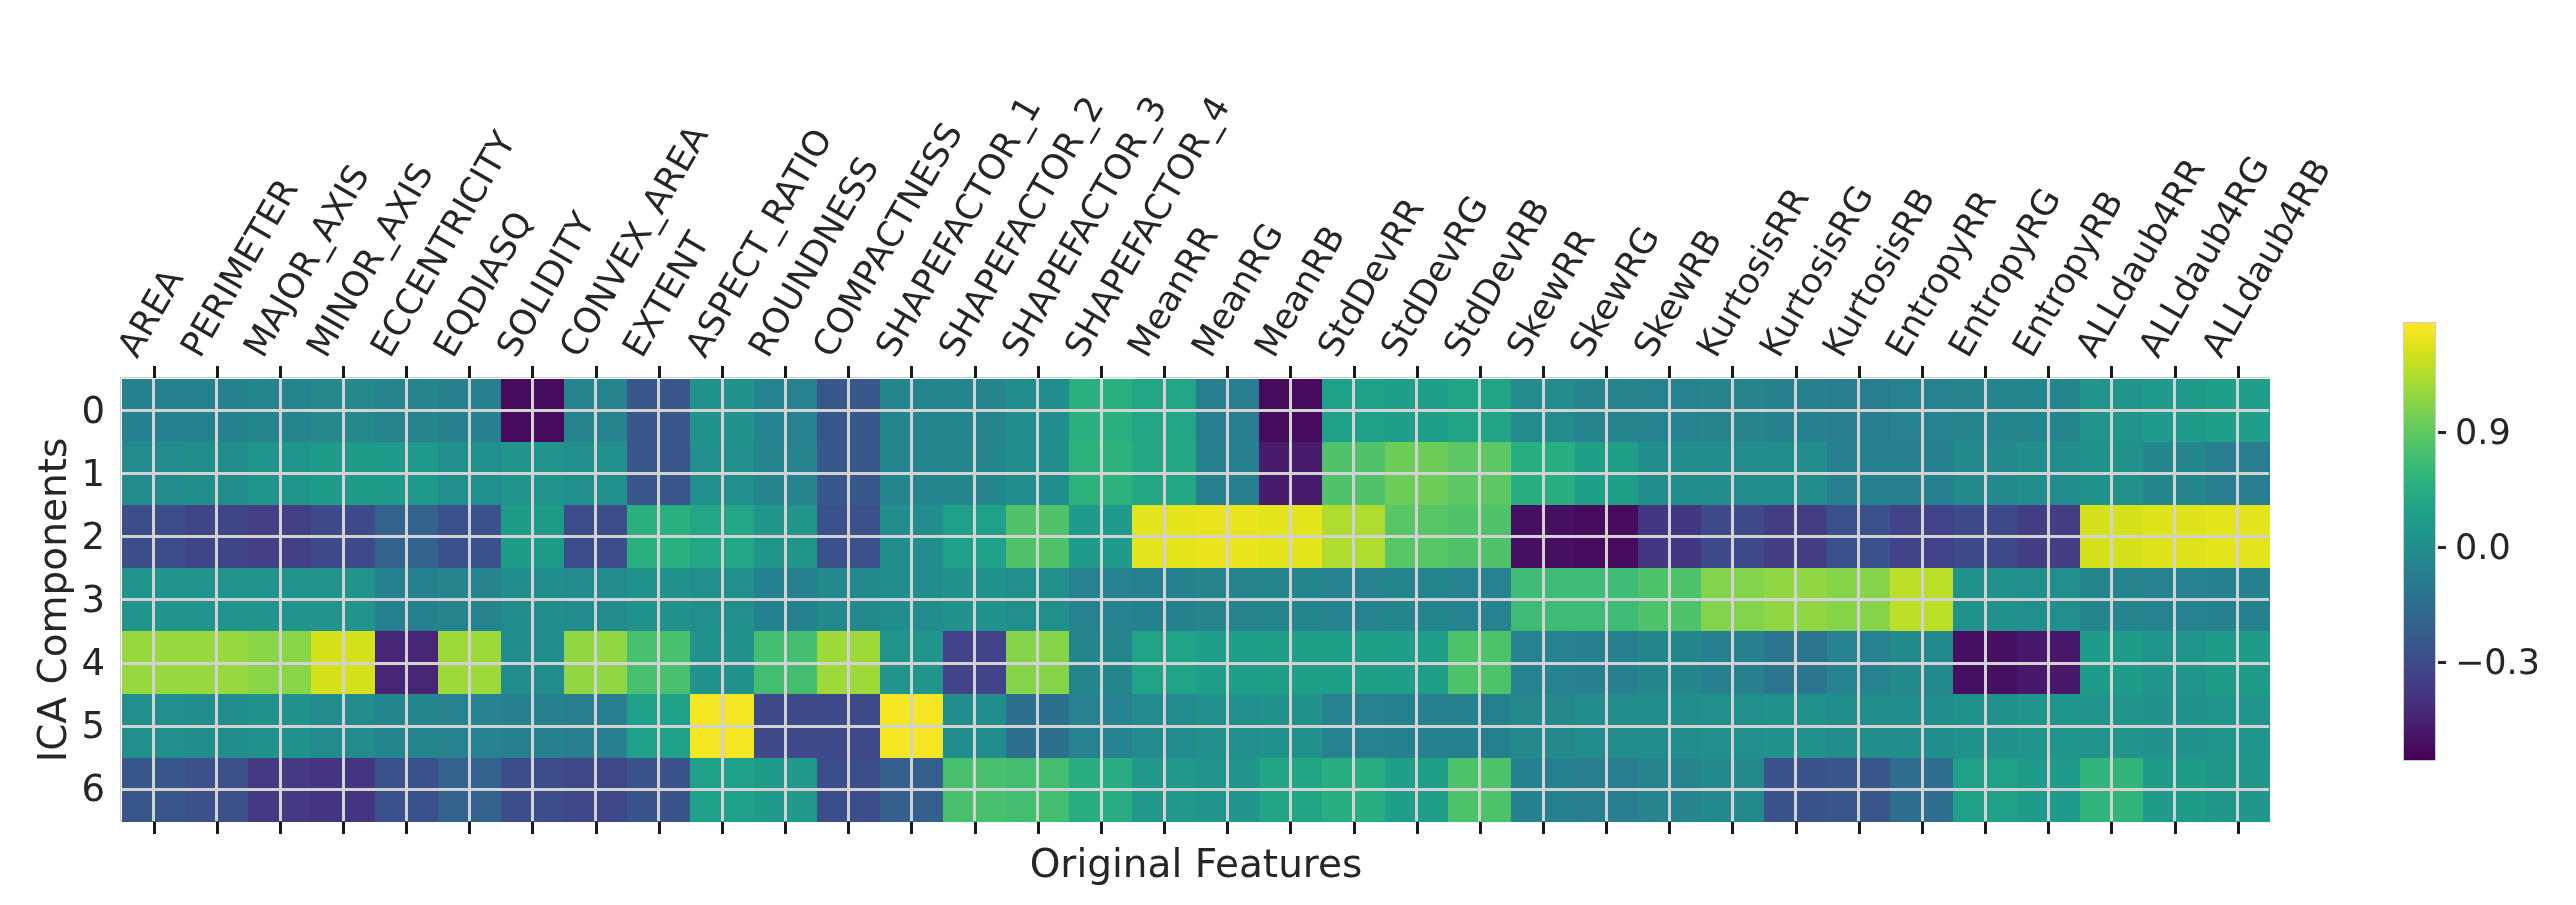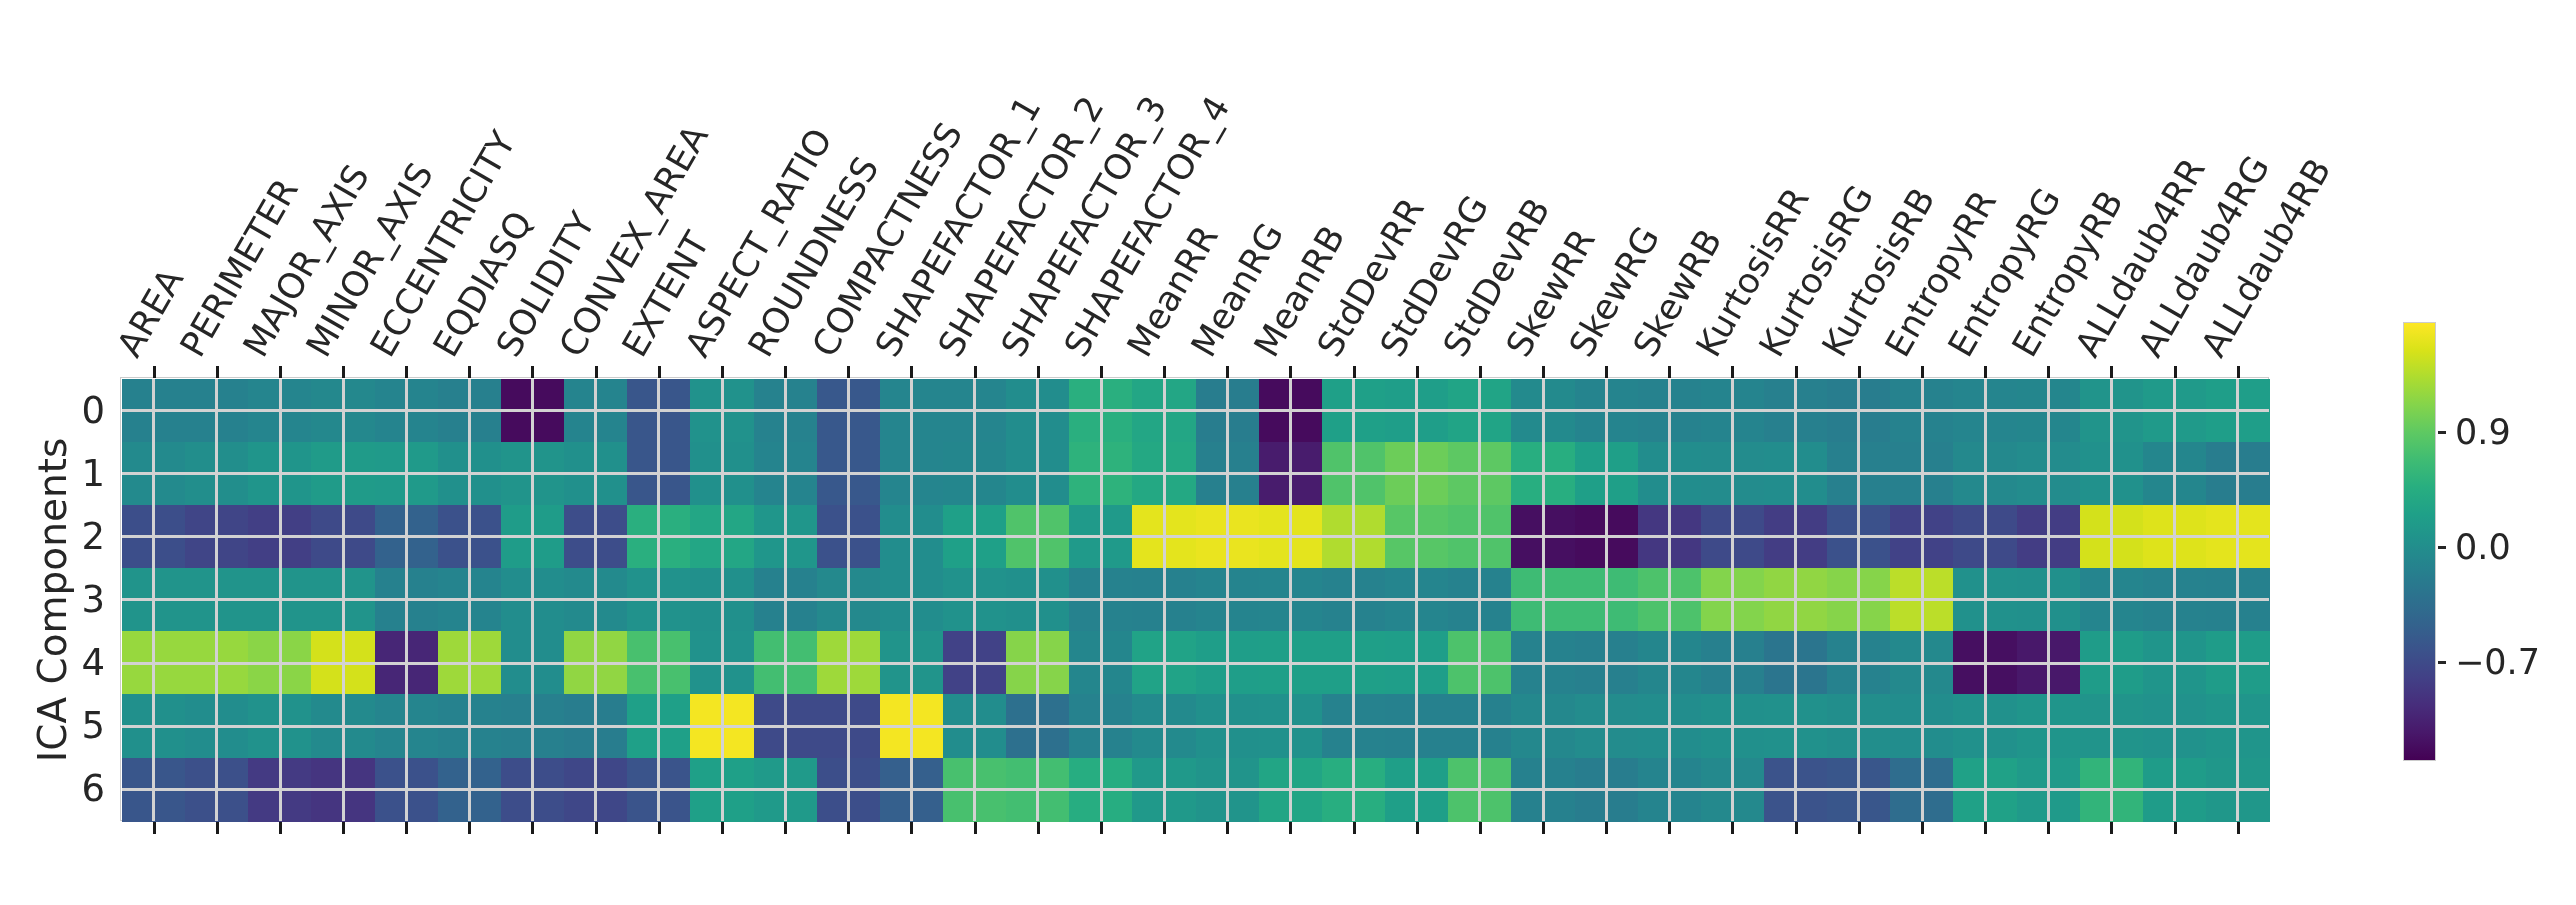--- a/index.html
+++ b/index.html
@@ -414,24 +414,25 @@
       <div class="tick" style="left: 1984px; top: 822px;"></div>
       <div class="tick" style="left: 2047px; top: 366px;"></div>
       <div class="tick" style="left: 2047px; top: 822px;"></div>
       <div class="tick" style="left: 2110px; top: 366px;"></div>
       <div class="tick" style="left: 2110px; top: 822px;"></div>
       <div class="tick" style="left: 2174px; top: 366px;"></div>
       <div class="tick" style="left: 2174px; top: 822px;"></div>
       <div class="tick" style="left: 2237px; top: 366px;"></div>
       <div class="tick" style="left: 2237px; top: 822px;"></div>
     </div>
+  <div class="axis-title" style="left:1196px;top:863px;transform:translate(-50%,-50%);">Original Features</div>
   <div class="axis-title" style="left:52px;top:600px;transform:translate(-50%,-50%) rotate(-90deg);">ICA Components</div>
   <div class="colorbar" id="colorbar" style="background: linear-gradient(rgb(253, 231, 37) 0%, rgb(216, 226, 25) 6.3%, rgb(173, 220, 48) 12.5%, rgb(132, 212, 75) 18.8%, rgb(94, 201, 98) 25%, rgb(63, 188, 115) 31.3%, rgb(40, 174, 128) 37.5%, rgb(31, 160, 136) 43.8%, rgb(33, 145, 140) 50%, rgb(38, 129, 142) 56.3%, rgb(44, 114, 142) 62.5%, rgb(51, 99, 141) 68.8%, rgb(59, 82, 139) 75%, rgb(66, 64, 134) 81.3%, rgb(71, 45, 123) 87.5%, rgb(72, 24, 106) 93.8%, rgb(68, 1, 84) 100%);"></div>
   <div id="cblabs">
       <div class="cb-tickmark" style="left: 2438px; top: 431px;"></div>
       <div class="cb-lab" style="left: 2455px; top: 413px;">0.9</div>
       <div class="cb-tickmark" style="left: 2438px; top: 546px;"></div>
       <div class="cb-lab" style="left: 2455px; top: 528px;">0.0</div>
       <div class="cb-tickmark" style="left: 2438px; top: 661px;"></div>
-      <div class="cb-lab" style="left: 2455px; top: 643px;">−0.7</div>
+      <div class="cb-lab" style="left: 2455px; top: 643px;">−0.3</div>
     </div>
 </div>
 
 
 </body></html>

